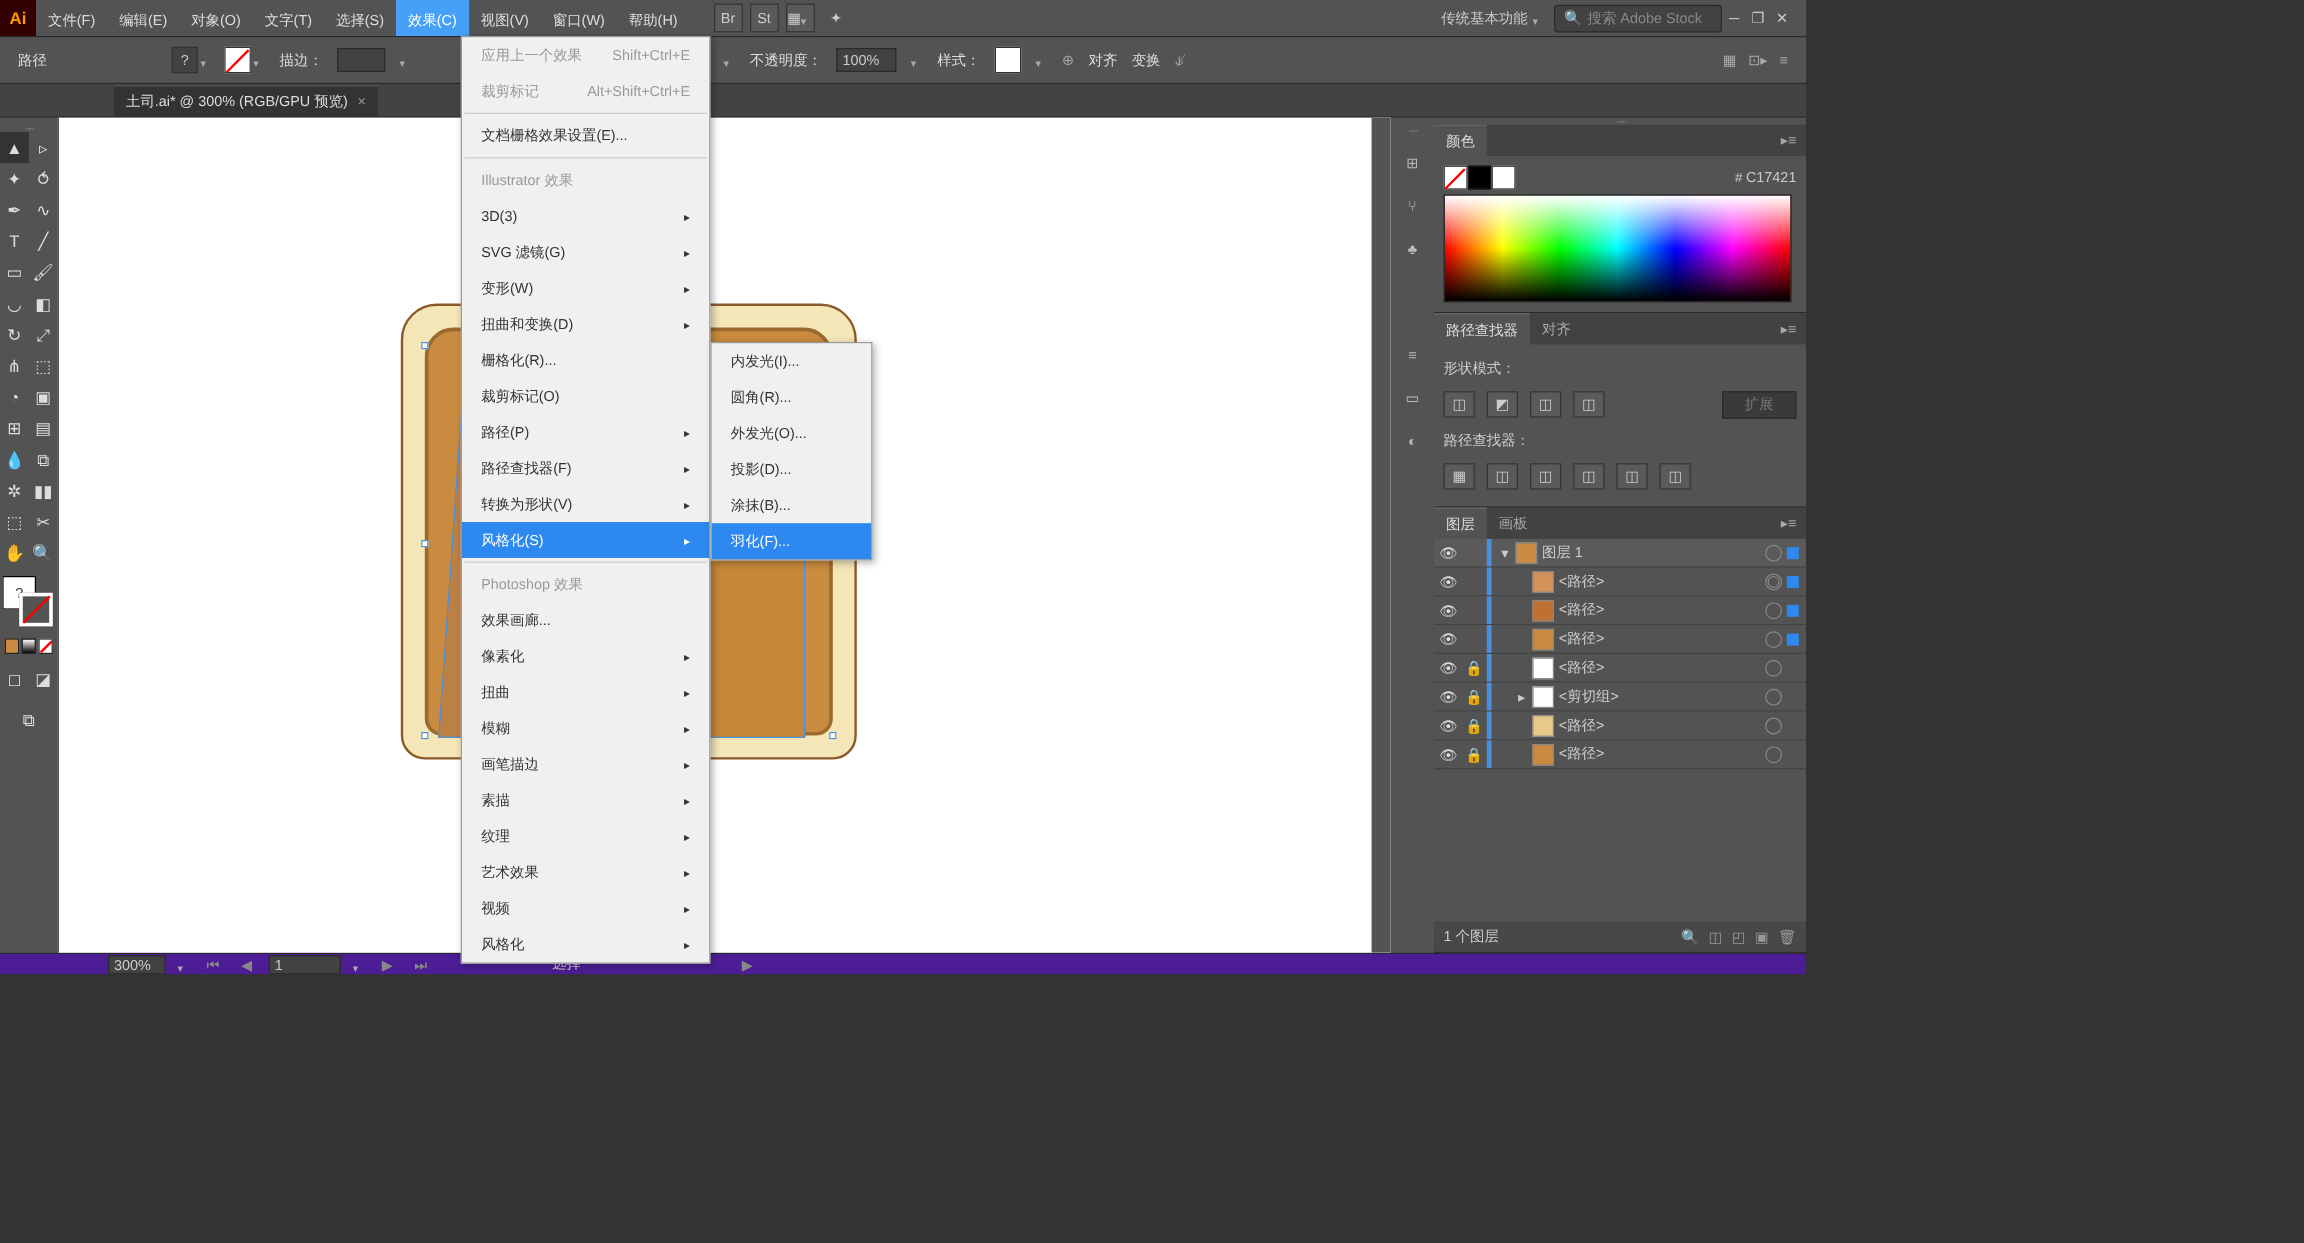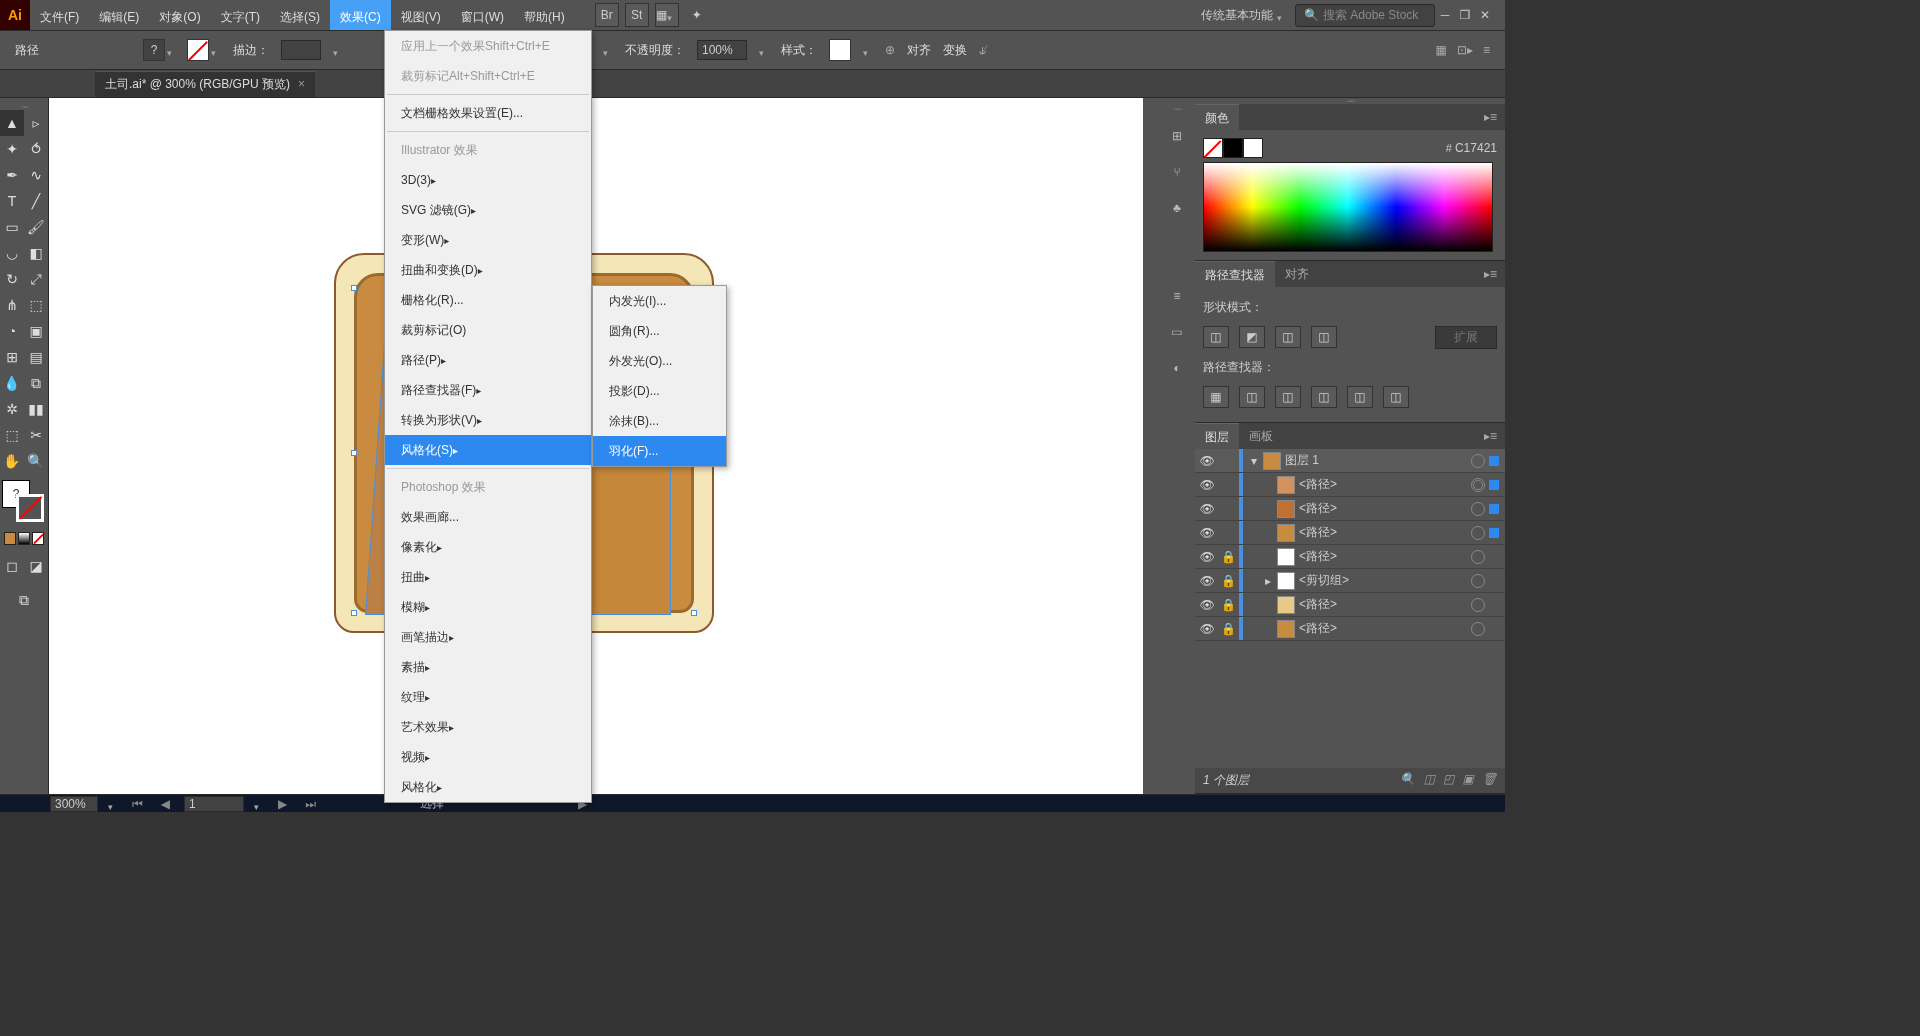--- a/index.html
+++ b/index.html
@@ -42,21 +42,21 @@
 .mini-sw div{width:13px;height:13px;border:1px solid #222;}
 
 .canvas-area { flex:1; background:#fff; position:relative; overflow:hidden; border-left:1px solid #2a2a2a;}
 .toast { position:absolute; background:#f5e6b8; border:2px solid #8b5a2b; border-radius:30px 30px 20px 20px; width:380px; height:380px; left:285px; top:155px;}
 .toast-inner { position:absolute; inset:18px; background:#c98b3f; border-radius:24px 24px 14px 14px; border:3px solid #9b6a2e;}
 .slice { position:absolute; background:rgba(180,120,60,0.5); border:1px solid #4a90e2;}
 .handle{position:absolute;width:6px;height:6px;background:#fff;border:1px solid #4a90e2;}
 
 .dropdown { position:absolute; background:#f0f0f0; border:1px solid #999; box-shadow:2px 2px 6px rgba(0,0,0,0.3); color:#333; z-index:1000;}
 .dd1 { left:384px; top:30px; width:208px; }
-.dd-row { padding:15px 16px; display:flex; align-items:center; height:20px;}
+.dd-row { padding:15px 16px; display:flex; justify-content:space-between; align-items:center; height:20px;}
 .dd-row.disabled { color:#999; }
 .dd-row.hover { background:#2d89ef; color:#fff; }
 .dd-sep { height:1px; background:#ccc; margin:3px 2px;}
 .sub-arrow::after{content:"▸"; font-size:10px;}
 .dd2 { left:592px; top:285px; width:135px; }
 
 .right-dock { width:36px; background:#535353; display:flex; flex-direction:column; align-items:center; padding-top:8px; gap:12px;}
 .dock-ic { width:24px; height:24px; display:flex; align-items:center; justify-content:center; color:#bbb;}
 
 .panels { width:310px; background:#535353; display:flex; flex-direction:column; }
@@ -81,24 +81,24 @@
 .layer-row { display:flex; align-items:center; height:24px; border-bottom:1px solid #424242; background:#535353;}
 .layer-row.sel { background:#5a5a5a; }
 .vis { width:24px; text-align:center; color:#ddd;}
 .lock { width:20px; text-align:center; color:#bbb;}
 .indent { display:inline-block;}
 .thumb { width:18px; height:18px; background:#c98b3f; border:1px solid #888; margin:0 4px; display:inline-block;}
 .layer-name { flex:1; color:#ccc;}
 .target { width:14px; height:14px; border:1px solid #888; border-radius:50%; margin:0 4px;}
 .target.dbl{border:3px double #888;}
 .sel-sq { width:10px; height:10px; background:#2d89ef; margin-right:6px;}
-.layers-footer { display:flex; justify-content:space-between; padding:4px 8px; background:#484848; font-style:italic;}
+.layers-footer { display:flex; justify-content:space-between; padding:4px 8px; background:#484848; align-items:center;}
 .lf-icons { display:flex; gap:8px; color:#999;}
 
-.status-bar { height:18px; background:#0f172a; display:flex; align-items:center; padding:0 50px; gap:10px; color:#ccc; border-top:1px solid #2a2a2a;}
+.status-bar { height:18px; background:#4c1d95; display:flex; align-items:center; padding:0 90px; gap:10px; color:#ccc; border-top:1px solid #2a2a2a;}
 .sb-input { background:#424242; border:1px solid #2a2a2a; color:#ccc; padding:0 4px; width:48px;}
 .nav-btn{color:#888; padding:0 4px;}
 
 .gripper{height:6px;display:flex;justify-content:center;align-items:center;}
 .gripper::before{content:"┉┉";color:#777;letter-spacing:-2px;font-size:8px;}
 .panel-menu{margin-left:auto;padding:0 8px;color:#aaa;}
 .scroll-v{position:absolute;right:0;top:0;bottom:0;width:16px;background:#535353;}
 </style>
 </head>
 <body>

